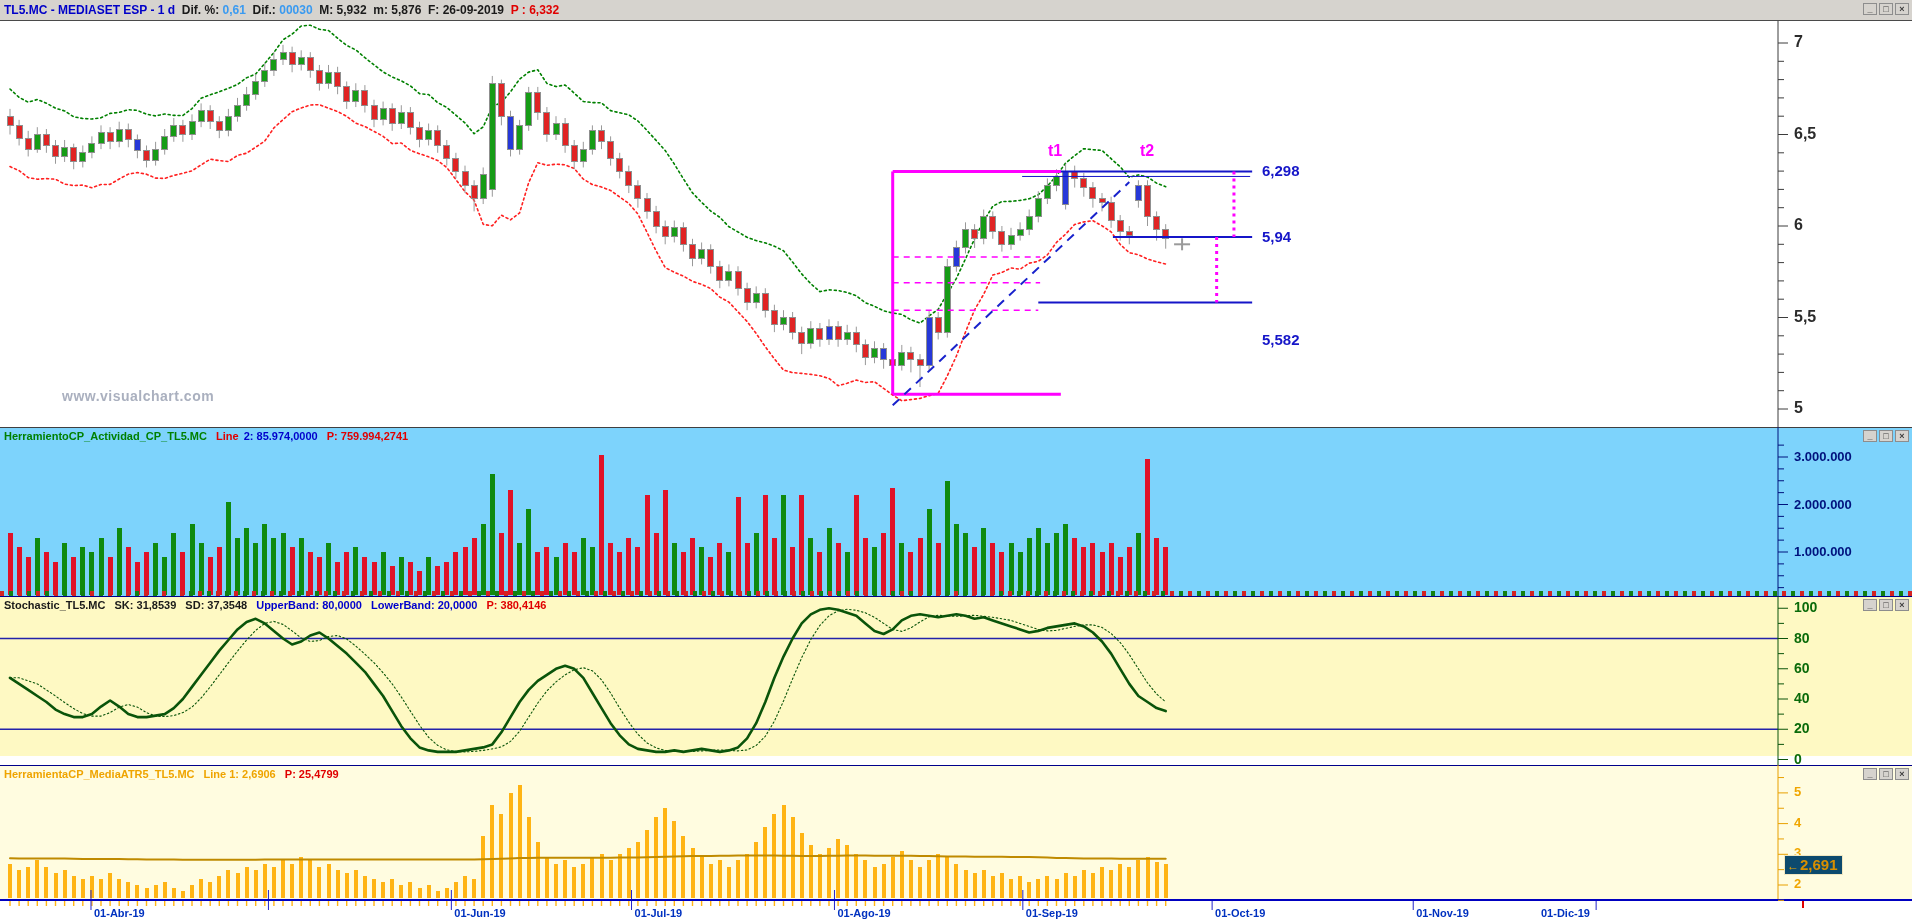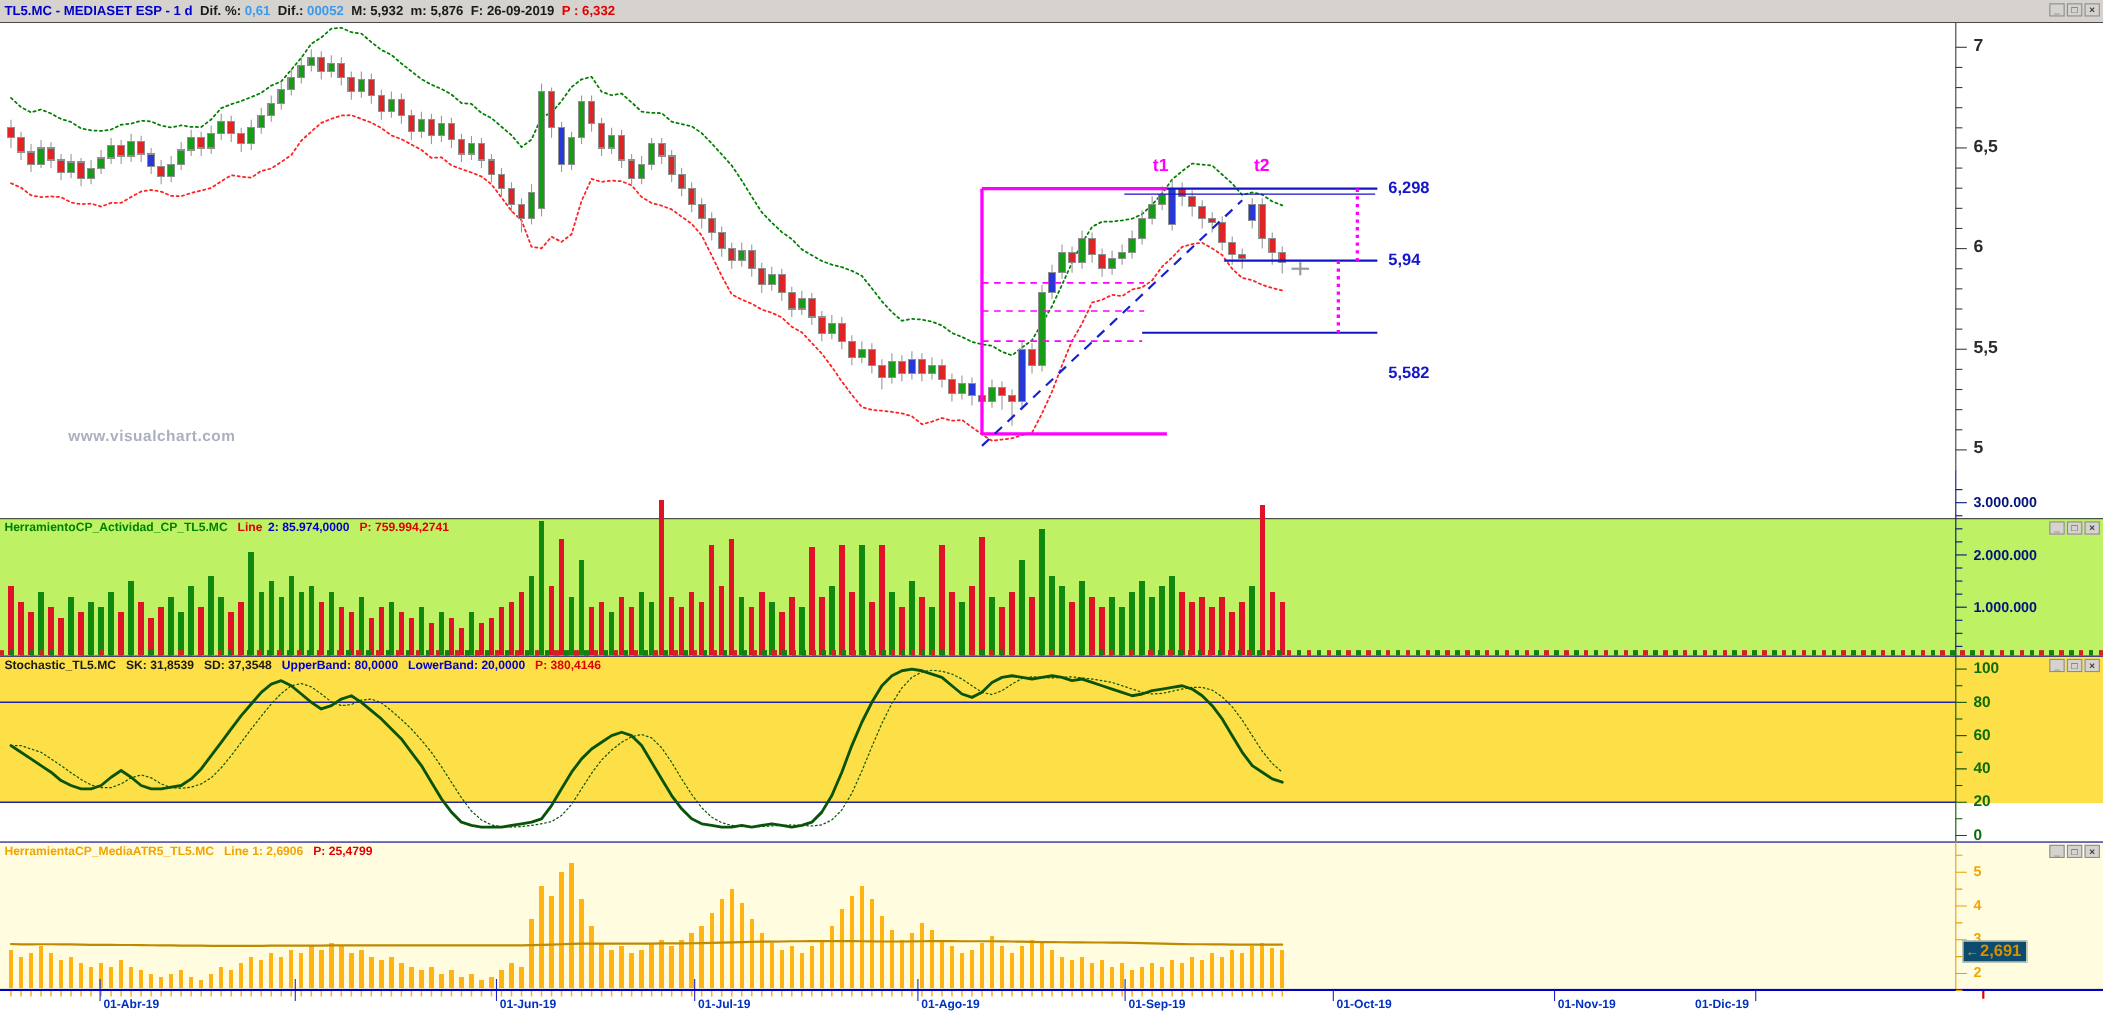--- a/index.html
+++ b/index.html
@@ -4,22 +4,22 @@
 <style>
   * { box-sizing: border-box; margin: 0; padding: 0; }
   body { font-family: "Liberation Sans", sans-serif; background:#fff; }
   #app { position: relative; width: 1912px; height: 922px; overflow: hidden; background:#fff; }
 
   
   .panel { position:absolute; left:0; width:1912px; }
   #titlebar { top:0; height:21px; background:#d6d3ce; border-bottom:1px solid #4a4a4a;
               font-size:12px; font-weight:bold; line-height:20px; padding-left:4px; white-space:nowrap; }
   #main-panel  { top:21px;  height:406px; background:#ffffff; }
-  #vol-panel   { top:427px; height:169px; background:#bef264; border-top:1px solid #404040;margin-top:44px; }
-  #stoch-panel { top:596px; height:134px; background:#fde047; border-top:1px solid #00008b; }
+  #vol-panel   { top:427px; height:169px; background:#7dd3fc; border-top:1px solid #404040; }
+  #stoch-panel { top:596px; height:160px; background:#fef9c3; border-top:1px solid #00008b; }
   #atr-panel   { top:765px; height:134px; background:#fffce0; border-top:1px solid #00008b; }
   #atr-bottom-line { position:absolute; top:899px; left:0; width:1912px; height:2px; background:#0000c0; }
   #date-axis   { top:901px; height:21px; background:#ffffff; }
 
   .hdr { position:absolute; left:4px; top:2px; font-size:11px; font-weight:bold; white-space:nowrap; z-index:6; }
   .hdr span { margin-right:6px; }
 
   .c-blue   { color:#0000c8; }
   .c-black  { color:#1a1a1a; }
   .c-lblue  { color:#3a9af0; }
@@ -66,21 +66,21 @@
 </head>
 <body>
 
 <div id="app">
 
   <div id="titlebar" class="panel">
     <span class="c-blue">TL5.MC - MEDIASET ESP -  1 d</span>&nbsp;
     <span class="c-black">Dif. %:</span>
     <span class="c-lblue">0,61</span>&nbsp;
     <span class="c-black">Dif.:</span>
-    <span class="c-lblue">00052</span>&nbsp;
+    <span class="c-lblue">00030</span>&nbsp;
     <span class="c-black">M: 5,932</span>&nbsp;
     <span class="c-black">m: 5,876</span>&nbsp;
     <span class="c-black">F: 26-09-2019</span>&nbsp;
     <span class="c-red">P : 6,332</span>
     <div class="winbtns" style="top:3px;">
       <div class="winbtn">_</div>
       <div class="winbtn">□</div>
       <div class="winbtn">×</div>
     </div>
   </div>

